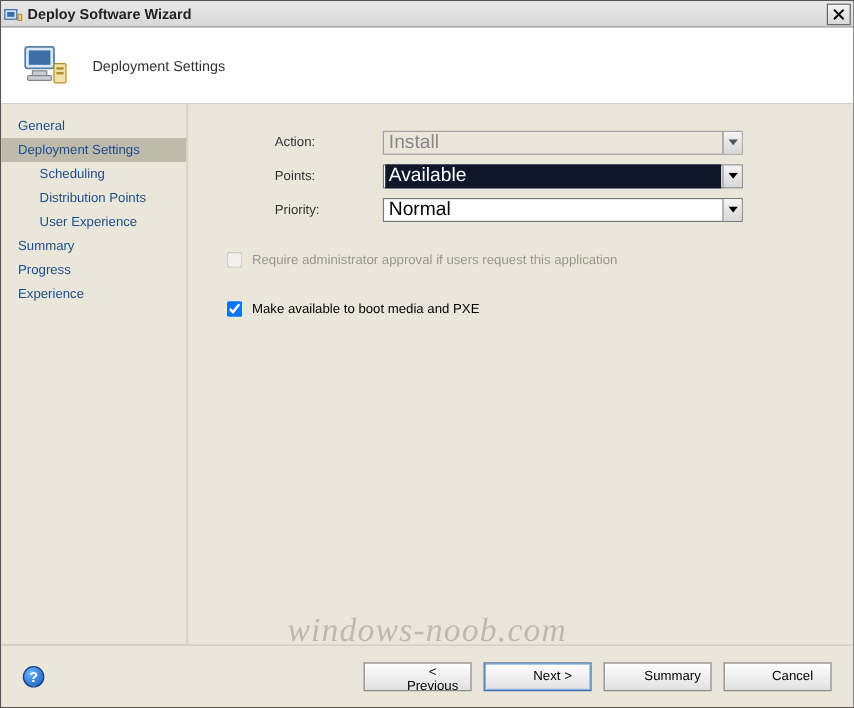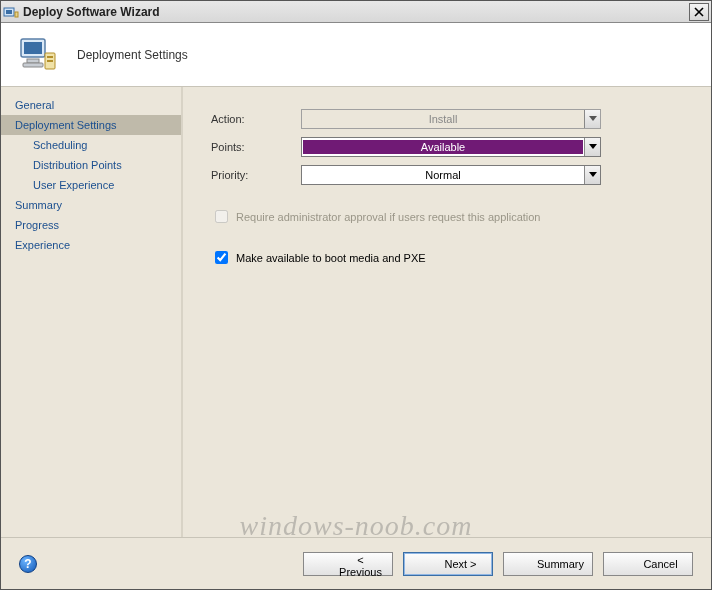--- a/index.html
+++ b/index.html
@@ -65,21 +65,21 @@
   .header .htitle {
     font-size: 12px;
     color: #333;
   }
   .body {
     flex: 1;
     display: flex;
     min-height: 0;
   }
   .sidebar {
-    width: 182px;
+    width: 156px;
     background: #ebe6da;
     border-right: 2px solid #d8d3c6;
     padding-top: 8px;
   }
   .sidebar .item {
     padding: 4px 10px 4px 14px;
     color: #1b4f8f;
     cursor: default;
     font-size: 11px;
   }
@@ -96,48 +96,48 @@
   }
   .formrow {
     display: flex;
     align-items: center;
     margin-bottom: 8px;
   }
   .formrow .label {
     width: 90px;
     color: #333;
     font-size: 11px;
+    margin-left: 44px;
   }
   .combo {
     flex: 1;
     max-width: 300px;
     height: 20px;
     border: 1px solid #7a7a7a;
     background: #fff;
     display: flex;
     align-items: center;
     position: relative;
-    font-size: 11px;
-    text-align: center;
+    font-size: 16px;
   }
   .combo .txt {
     flex: 1;
     padding: 0 4px;
     overflow: hidden;
     white-space: nowrap;
   }
   .combo .arrow {
     width: 16px; height: 18px;
     border-left: 1px solid #888;
     background: linear-gradient(#f4f4f4,#d8d8d8);
     display: flex; align-items: center; justify-content: center;
   }
   .combo.disabled { background: #ebe6da; color: #888; border-color:#a0a0a0;}
   .combo.highlight .txt {
-    background: #701a75;
+    background: #0f172a;
     color: #fff;
     margin: 1px;
     padding: 1px 3px;
   }
   .checkrow {
     display: flex;
     align-items: center;
     margin-top: 22px;
     font-size: 11px;
   }

